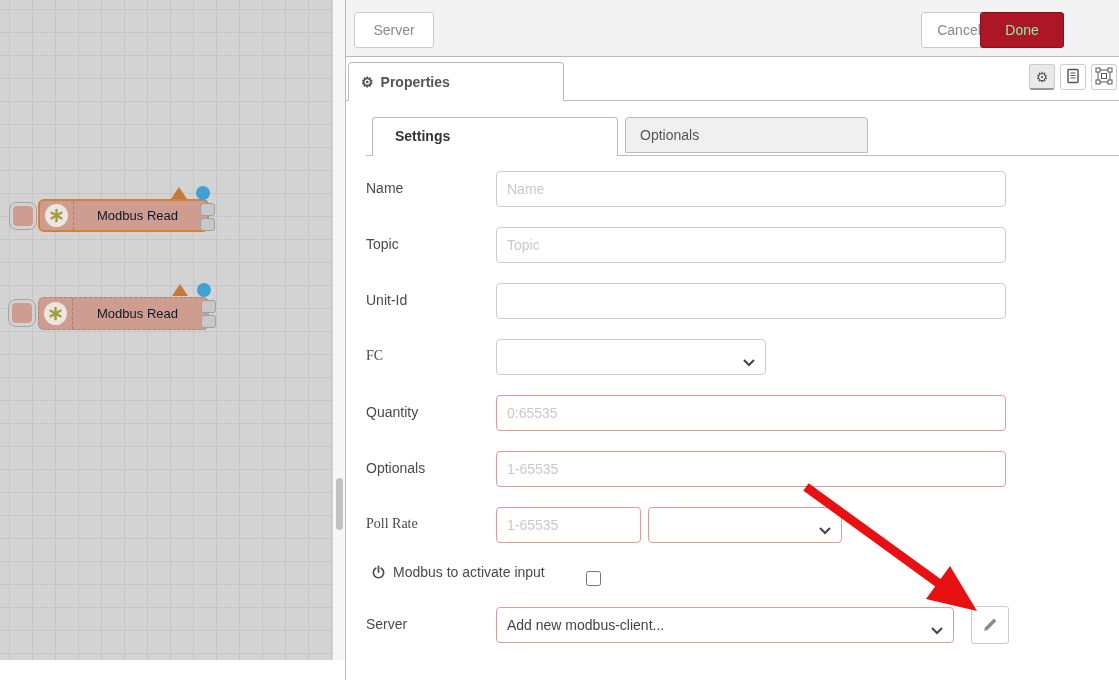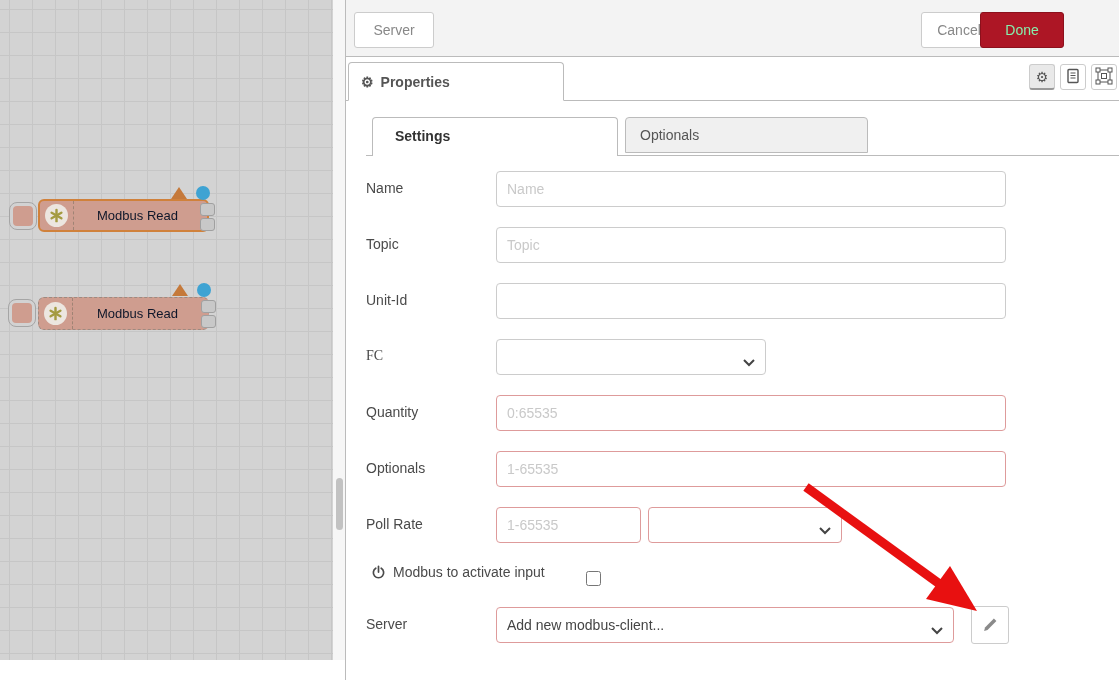--- a/index.html
+++ b/index.html
@@ -241,21 +241,21 @@
           </svg>
       </span>
     </div>
 
     <div class="flabel" style="top:404px;">Quantity</div>
     <input class="finput err in-address" style="top: 395px;" placeholder="0:65535">
 
     <div class="flabel" style="top:460px;">Optionals</div>
     <input class="finput err in-quantity" style="top: 451px;" placeholder="1-65535">
 
-    <div class="flabel" style="top:516px;">Poll Rate</div>
+    <div class="flabel" style="top:516px;font-family:Liberation Serif, serif;">Poll Rate</div>
     <input class="finput err in-poll" style="top: 507px;" placeholder="1-65535">
     <div class="fselect err sel-poll" style="top:507px;">
       <span></span>
       <span class="chev">
         <svg width="12" height="8" viewBox="0 0 12 8">
             <path d="M1 1l5 5 5-5" fill="none" stroke="#444" stroke-width="2"></path>
           </svg>
       </span>
     </div>
 

